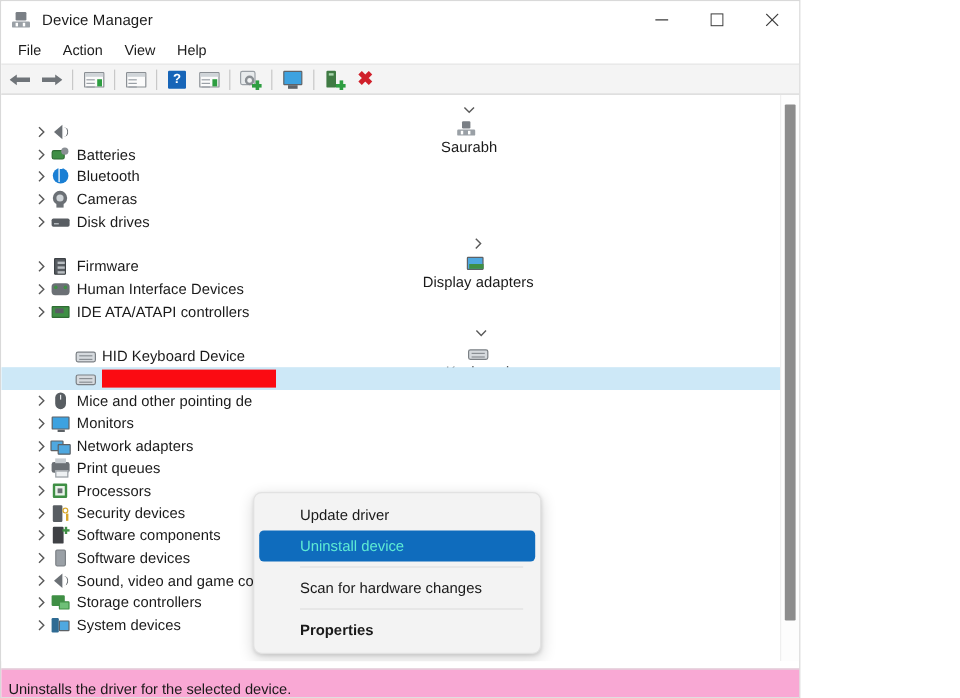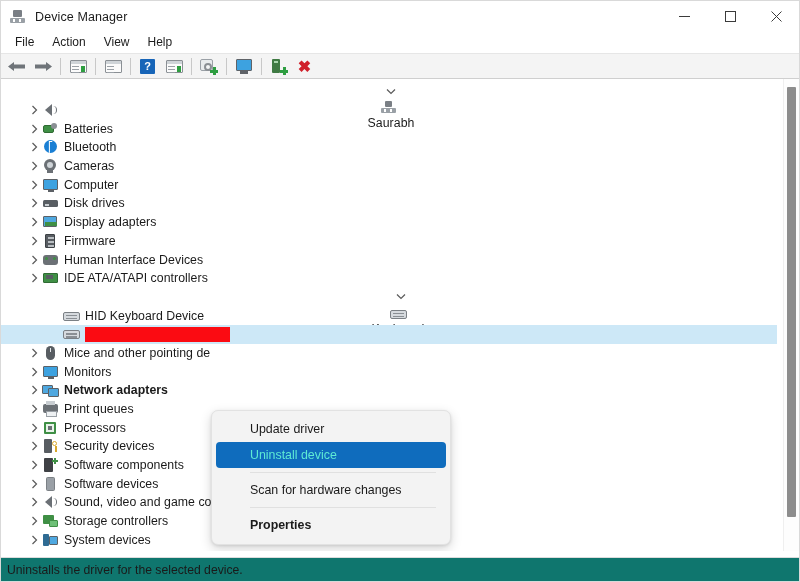--- a/index.html
+++ b/index.html
@@ -5,21 +5,21 @@
   * { box-sizing: border-box; }
   html, body {
     margin: 0; padding: 0;
     width: 800px; height: 582px;
     overflow: hidden;
     background: #ffffff;
     font-family: "Liberation Sans", sans-serif;
   }
   #app {
     position: relative;
-    width: 800px; height: 582px;
+    width: 667px; height: 582px;
     background: #ffffff;
     border: 1px solid #d9d9d9;
     overflow: hidden;
   }
 
   
   .titlebar {
     position: relative;
     height: 31px;
     background: #ffffff;
@@ -368,24 +368,24 @@
     height: 1px;
     background: #e0e0e0;
     margin: 4px 10px 4px 34px;
   }
 
   
   .statusbar {
     position: absolute;
     left: 0; bottom: 0;
     width: 798px; height: 24px;
-    background: #0f766e;
+    background: #f9a8d4;
     border-top: 1px solid #dcdcdc;
     display: flex;
-    align-items: center;
+    align-items: flex-end;
     padding-left: 6px;
   }
   .statusbar .stext {
     font-size: 12.2px;
     color: #1a1a1a;
   }
 </style>
 </head>
 <body>
 
@@ -545,129 +545,117 @@
           </div>
           <span class="label">Cameras</span>
         </div>
         <div class="row" style="padding-left: 25px;">
           <div class="chev">
             <svg width="7" height="10" viewBox="0 0 7 10">
               <path d="M1.5 1 L5.5 5 L1.5 9" fill="none" stroke="#5a5a5a" stroke-width="1.2"></path>
             </svg>
           </div>
           <div class="ico">
+            <div class="i-disk"></div>
+          </div>
+          <span class="label">Disk drives</span>
+        </div>
+        <div class="row" style="padding-left: 19px; flex-direction: column;">
+          <div class="chev">
+            <svg width="7" height="10" viewBox="0 0 7 10">
+              <path d="M1.5 1 L5.5 5 L1.5 9" fill="none" stroke="#5a5a5a" stroke-width="1.2"></path>
+            </svg>
+          </div>
+          <div class="ico">
+            <div class="i-dispadapt"></div>
+          </div>
+          <span class="label">Display adapters</span>
+        </div>
+        <div class="row" style="padding-left: 25px;">
+          <div class="chev">
+            <svg width="7" height="10" viewBox="0 0 7 10">
+              <path d="M1.5 1 L5.5 5 L1.5 9" fill="none" stroke="#5a5a5a" stroke-width="1.2"></path>
+            </svg>
+          </div>
+          <div class="ico">
+            <div class="i-firmware"></div>
+          </div>
+          <span class="label">Firmware</span>
+        </div>
+        <div class="row" style="padding-left: 25px;">
+          <div class="chev">
+            <svg width="7" height="10" viewBox="0 0 7 10">
+              <path d="M1.5 1 L5.5 5 L1.5 9" fill="none" stroke="#5a5a5a" stroke-width="1.2"></path>
+            </svg>
+          </div>
+          <div class="ico">
+            <div class="i-hid"></div>
+          </div>
+          <span class="label">Human Interface Devices</span>
+        </div>
+        <div class="row" style="padding-left: 25px;">
+          <div class="chev">
+            <svg width="7" height="10" viewBox="0 0 7 10">
+              <path d="M1.5 1 L5.5 5 L1.5 9" fill="none" stroke="#5a5a5a" stroke-width="1.2"></path>
+            </svg>
+          </div>
+          <div class="ico">
+            <div class="i-ide"></div>
+          </div>
+          <span class="label">IDE ATA/ATAPI controllers</span>
+        </div>
+        <div class="row" style="padding-left: 24px; flex-direction: column;">
+          <div class="chev">
+            <svg width="10" height="7" viewBox="0 0 10 7">
+              <path d="M1 1.5 L5 5.5 L9 1.5" fill="none" stroke="#5a5a5a" stroke-width="1.2"></path>
+            </svg>
+          </div>
+          <div class="ico">
+            <div class="i-kbd"></div>
+          </div>
+          <span class="label">Keyboards</span>
+        </div>
+        <div class="row" style="padding-left: 46px;">
+          <div class="chev empty"></div>
+          <div class="ico">
+            <div class="i-kbd"></div>
+          </div>
+          <span class="label">HID Keyboard Device</span>
+        </div>
+        <div class="row redacted" style="padding-left: 46px;">
+          <div class="chev empty"></div>
+          <div class="ico">
+            <div class="i-kbd"></div>
+          </div>
+          <div class="redbar" style="width:145px"></div>
+        </div>
+        <div class="row" style="padding-left: 25px;">
+          <div class="chev">
+            <svg width="7" height="10" viewBox="0 0 7 10">
+              <path d="M1.5 1 L5.5 5 L1.5 9" fill="none" stroke="#5a5a5a" stroke-width="1.2"></path>
+            </svg>
+          </div>
+          <div class="ico">
+            <div class="i-mouse"></div>
+          </div>
+          <span class="label">Mice and other pointing de</span>
+        </div>
+        <div class="row" style="padding-left: 25px;">
+          <div class="chev">
+            <svg width="7" height="10" viewBox="0 0 7 10">
+              <path d="M1.5 1 L5.5 5 L1.5 9" fill="none" stroke="#5a5a5a" stroke-width="1.2"></path>
+            </svg>
+          </div>
+          <div class="ico">
             <div class="i-mon"></div>
             <div class="i-mon-st"></div>
           </div>
-          <span class="label">Computer</span>
-        </div>
-        <div class="row" style="padding-left: 25px;">
-          <div class="chev">
-            <svg width="7" height="10" viewBox="0 0 7 10">
-              <path d="M1.5 1 L5.5 5 L1.5 9" fill="none" stroke="#5a5a5a" stroke-width="1.2"></path>
-            </svg>
-          </div>
-          <div class="ico">
-            <div class="i-disk"></div>
-          </div>
-          <span class="label">Disk drives</span>
-        </div>
-        <div class="row" style="padding-left: 25px;">
-          <div class="chev">
-            <svg width="7" height="10" viewBox="0 0 7 10">
-              <path d="M1.5 1 L5.5 5 L1.5 9" fill="none" stroke="#5a5a5a" stroke-width="1.2"></path>
-            </svg>
-          </div>
-          <div class="ico">
-            <div class="i-dispadapt"></div>
-          </div>
-          <span class="label">Display adapters</span>
-        </div>
-        <div class="row" style="padding-left: 25px;">
-          <div class="chev">
-            <svg width="7" height="10" viewBox="0 0 7 10">
-              <path d="M1.5 1 L5.5 5 L1.5 9" fill="none" stroke="#5a5a5a" stroke-width="1.2"></path>
-            </svg>
-          </div>
-          <div class="ico">
-            <div class="i-firmware"></div>
-          </div>
-          <span class="label">Firmware</span>
-        </div>
-        <div class="row" style="padding-left: 25px;">
-          <div class="chev">
-            <svg width="7" height="10" viewBox="0 0 7 10">
-              <path d="M1.5 1 L5.5 5 L1.5 9" fill="none" stroke="#5a5a5a" stroke-width="1.2"></path>
-            </svg>
-          </div>
-          <div class="ico">
-            <div class="i-hid"></div>
-          </div>
-          <span class="label">Human Interface Devices</span>
-        </div>
-        <div class="row" style="padding-left: 25px;">
-          <div class="chev">
-            <svg width="7" height="10" viewBox="0 0 7 10">
-              <path d="M1.5 1 L5.5 5 L1.5 9" fill="none" stroke="#5a5a5a" stroke-width="1.2"></path>
-            </svg>
-          </div>
-          <div class="ico">
-            <div class="i-ide"></div>
-          </div>
-          <span class="label">IDE ATA/ATAPI controllers</span>
-        </div>
-        <div class="row" style="padding-left: 24px; flex-direction: column;">
-          <div class="chev">
-            <svg width="10" height="7" viewBox="0 0 10 7">
-              <path d="M1 1.5 L5 5.5 L9 1.5" fill="none" stroke="#5a5a5a" stroke-width="1.2"></path>
-            </svg>
-          </div>
-          <div class="ico">
-            <div class="i-kbd"></div>
-          </div>
-          <span class="label">Keyboards</span>
-        </div>
-        <div class="row" style="padding-left: 46px;">
-          <div class="chev empty"></div>
-          <div class="ico">
-            <div class="i-kbd"></div>
-          </div>
-          <span class="label">HID Keyboard Device</span>
-        </div>
-        <div class="row redacted" style="padding-left: 46px;">
-          <div class="chev empty"></div>
-          <div class="ico">
-            <div class="i-kbd"></div>
-          </div>
-          <div class="redbar" style="width:145px"></div>
-        </div>
-        <div class="row" style="padding-left: 25px;">
-          <div class="chev">
-            <svg width="7" height="10" viewBox="0 0 7 10">
-              <path d="M1.5 1 L5.5 5 L1.5 9" fill="none" stroke="#5a5a5a" stroke-width="1.2"></path>
-            </svg>
-          </div>
-          <div class="ico">
-            <div class="i-mouse"></div>
-          </div>
-          <span class="label">Mice and other pointing de</span>
-        </div>
-        <div class="row" style="padding-left: 25px;">
-          <div class="chev">
-            <svg width="7" height="10" viewBox="0 0 7 10">
-              <path d="M1.5 1 L5.5 5 L1.5 9" fill="none" stroke="#5a5a5a" stroke-width="1.2"></path>
-            </svg>
-          </div>
-          <div class="ico">
-            <div class="i-mon"></div>
-            <div class="i-mon-st"></div>
-          </div>
           <span class="label">Monitors</span>
         </div>
-        <div class="row" style="padding-left: 25px; font-weight: bold;">
+        <div class="row" style="padding-left: 25px;">
           <div class="chev">
             <svg width="7" height="10" viewBox="0 0 7 10">
               <path d="M1.5 1 L5.5 5 L1.5 9" fill="none" stroke="#5a5a5a" stroke-width="1.2"></path>
             </svg>
           </div>
           <div class="ico">
             <div class="i-net"></div>
             <div class="i-net2"></div>
           </div>
           <span class="label">Network adapters</span>

